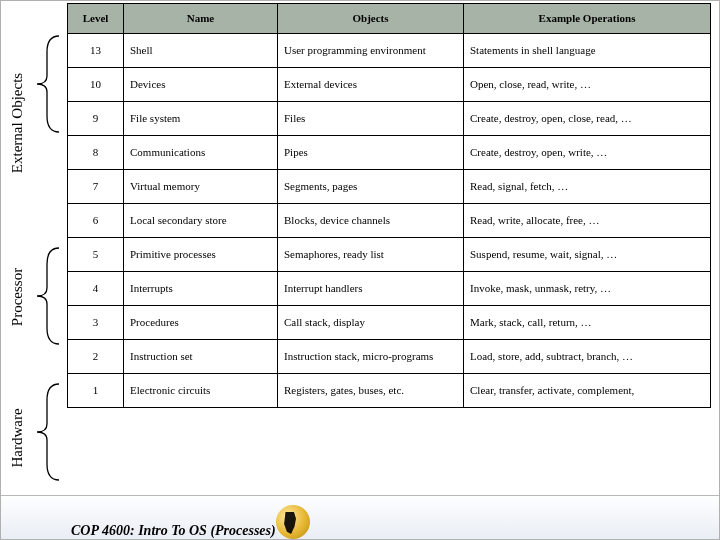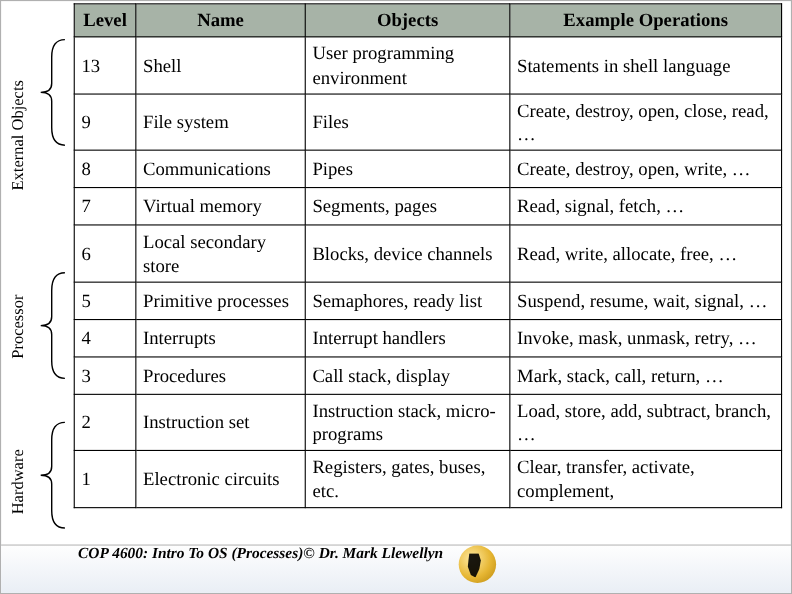--- a/index.html
+++ b/index.html
@@ -45,51 +45,51 @@
     inset: 0;
   }
   .tbl-wrap {
     flex: 1 1 auto;
     margin-left: 4px;
   }
   table.levels {
     width: 100%;
     border-collapse: collapse;
     table-layout: fixed;
-    font-size: 17px;
+    font-size: 11px;
   }
   table.levels th, table.levels td {
     border: 1px solid #000;
     padding: 4px 6px;
     vertical-align: middle;
     line-height: 1.25;
   }
   table.levels thead th {
     background: #a7b3a7;
     font-weight: bold;
     text-align: center;
     height: 30px;
   }
   table.levels tbody td {
     height: 34px;
     background: #fff;
   }
-  table.levels tbody td.lvl { }
+  table.levels tbody td.lvl { text-align: center; }
   col.c-level { width: 56px; }
   col.c-name  { width: 154px; }
   col.c-obj   { width: 186px; }
   col.c-ops   { }
   .footer {
     position: absolute;
     left: 0; right: 0; bottom: 0;
     height: 44px;
     border-top: 1px solid #b8b8b8;
     background: linear-gradient(#fefefe, #e9eef5);
     display: flex;
-    align-items: flex-start;
+    align-items: flex-end;
     font-style: italic;
     font-weight: bold;
     font-size: 14px;
     color: #000;
   }
   .footer .f-left  { flex: 0 0 auto; padding-left: 70px; }
   .footer .f-page  { flex: 1 1 auto; text-align: center; padding-left: 30px; }
   .footer .f-right { flex: 0 0 auto; padding-right: 14px; }
   .footer .logo {
     flex: 0 0 auto;
@@ -152,20 +152,26 @@
         </tr>
       </thead>
       <tbody id="levels-body">
           <tr>
             <td class="lvl">13</td>
             <td>Shell</td>
             <td>User programming environment</td>
             <td>Statements in shell language</td>
           </tr>
           <tr>
+            <td class="lvl">10</td>
+            <td>Devices</td>
+            <td>External devices</td>
+            <td>Open, close, read, write, …</td>
+          </tr>
+          <tr>
             <td class="lvl">9</td>
             <td>File system</td>
             <td>Files</td>
             <td>Create, destroy, open, close, read, …</td>
           </tr>
           <tr>
             <td class="lvl">8</td>
             <td>Communications</td>
             <td>Pipes</td>
             <td>Create, destroy, open, write, …</td>
@@ -212,15 +218,14 @@
             <td>Registers, gates, buses, etc.</td>
             <td>Clear, transfer, activate, complement,</td>
           </tr>
         </tbody>
     </table>
   </div>
 </div>
 
 <div class="footer">
   <span class="f-left">COP 4600: Intro To OS  (Processes)</span>
-  <span class="f-right">© Dr. Mark Llewellyn</span>
   <span class="logo"></span>
 </div>
 
 </body></html>

